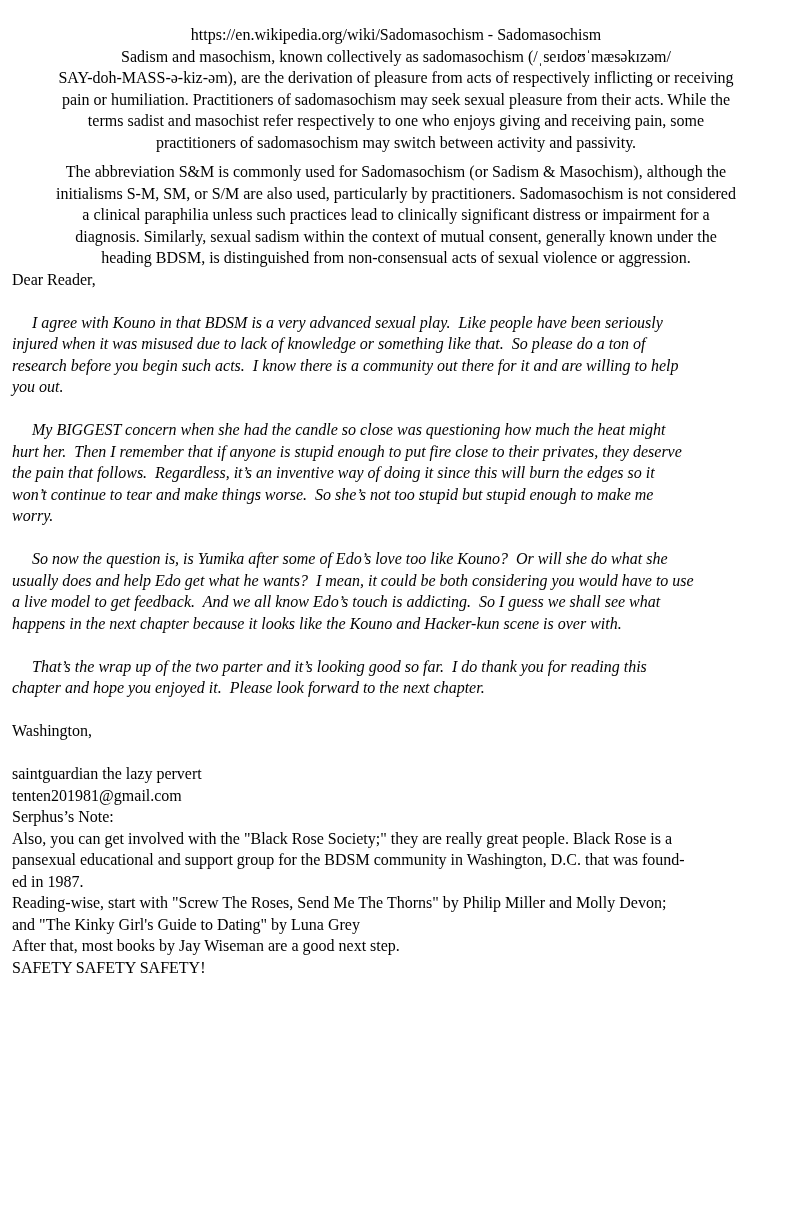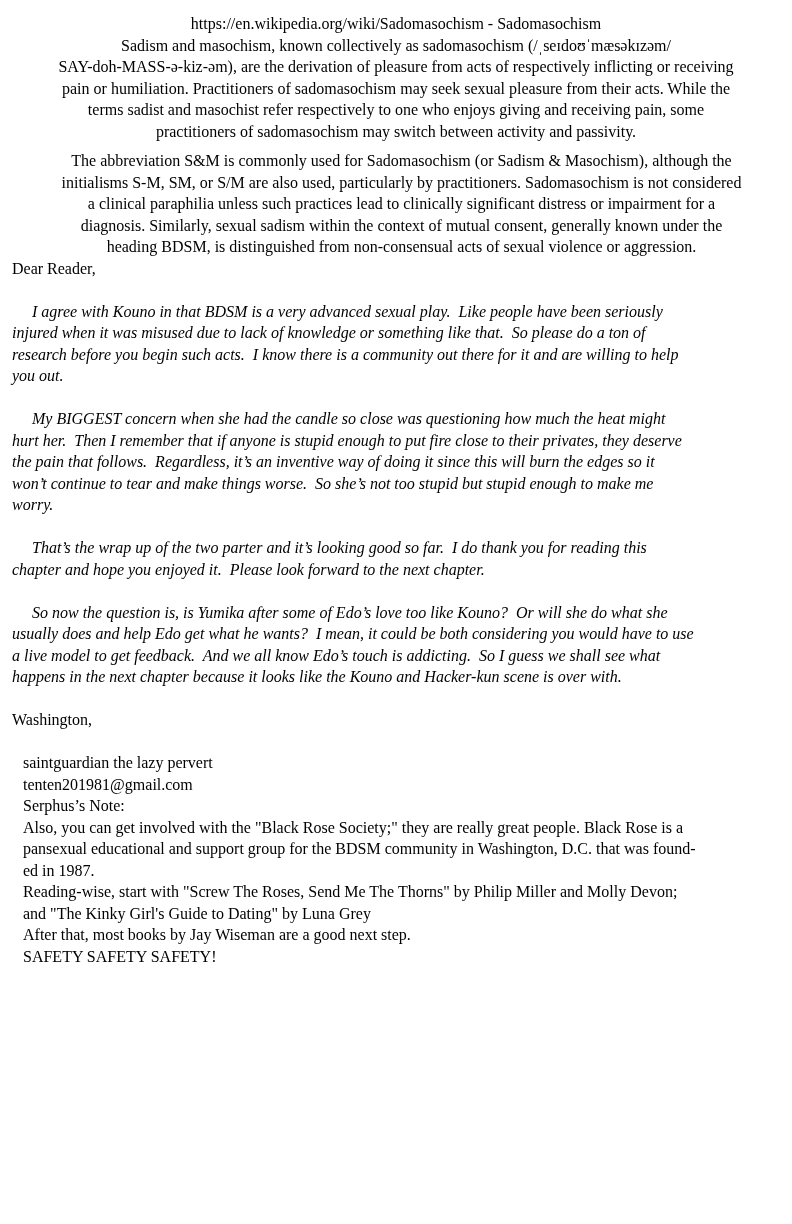--- a/index.html
+++ b/index.html
@@ -10,28 +10,28 @@
   .page {
     position: relative;
     width: 792px;
     height: 1224px;
     box-sizing: border-box;
     background: #ffffff;
     color: #000000;
     font-family: "Liberation Serif", "DejaVu Serif", serif;
     font-size: 16px;
     line-height: 21.5px;
-    padding: 13px 12px 0 12px;
+    padding: 24px 12px 0 12px;
     overflow: hidden;
   }
   .blk {
     white-space: pre-wrap;       
     margin: 0 0 21.5px 0;        
   }
-  .blk:last-child { margin-bottom: 0; margin-left: 11px; }
+  .blk:last-child { margin-bottom: 0; }
   .center { text-align: center; }
   .indent { text-indent: 20px; font-style: italic; } 
 </style>
 </head>
 <body>
 
 <div class="page">
 
   <div>
     <div class="blk center" style="margin-bottom:0">https://en.wikipedia.org/wiki/Sadomasochism - Sadomasochism</div>
@@ -54,27 +54,27 @@
 injured when it was misused due to lack of knowledge or something like that.  So please do a ton of
 research before you begin such acts.  I know there is a community out there for it and are willing to help
 you out.</div>
 
     <div class="blk indent">My BIGGEST concern when she had the candle so close was questioning how much the heat might
 hurt her.  Then I remember that if anyone is stupid enough to put fire close to their privates, they deserve
 the pain that follows.  Regardless, it’s an inventive way of doing it since this will burn the edges so it
 won’t continue to tear and make things worse.  So she’s not too stupid but stupid enough to make me
 worry.</div>
 
-    <div class="blk indent">That’s the wrap up of the two parter and it’s looking good so far.  I do thank you for reading this
-chapter and hope you enjoyed it.  Please look forward to the next chapter.</div>
-
     <div class="blk indent">So now the question is, is Yumika after some of Edo’s love too like Kouno?  Or will she do what she
 usually does and help Edo get what he wants?  I mean, it could be both considering you would have to use
 a live model to get feedback.  And we all know Edo’s touch is addicting.  So I guess we shall see what
 happens in the next chapter because it looks like the Kouno and Hacker-kun scene is over with.</div>
+
+    <div class="blk indent">That’s the wrap up of the two parter and it’s looking good so far.  I do thank you for reading this
+chapter and hope you enjoyed it.  Please look forward to the next chapter.</div>
 
     <div class="blk">Washington,</div>
 
     <div class="blk">saintguardian the lazy pervert
 tenten201981@gmail.com</div>
   </div>
 
   <div class="blk">Serphus’s Note:
 Also, you can get involved with the "Black Rose Society;" they are really great people. Black Rose is a
 pansexual educational and support group for the BDSM community in Washington, D.C. that was found-

